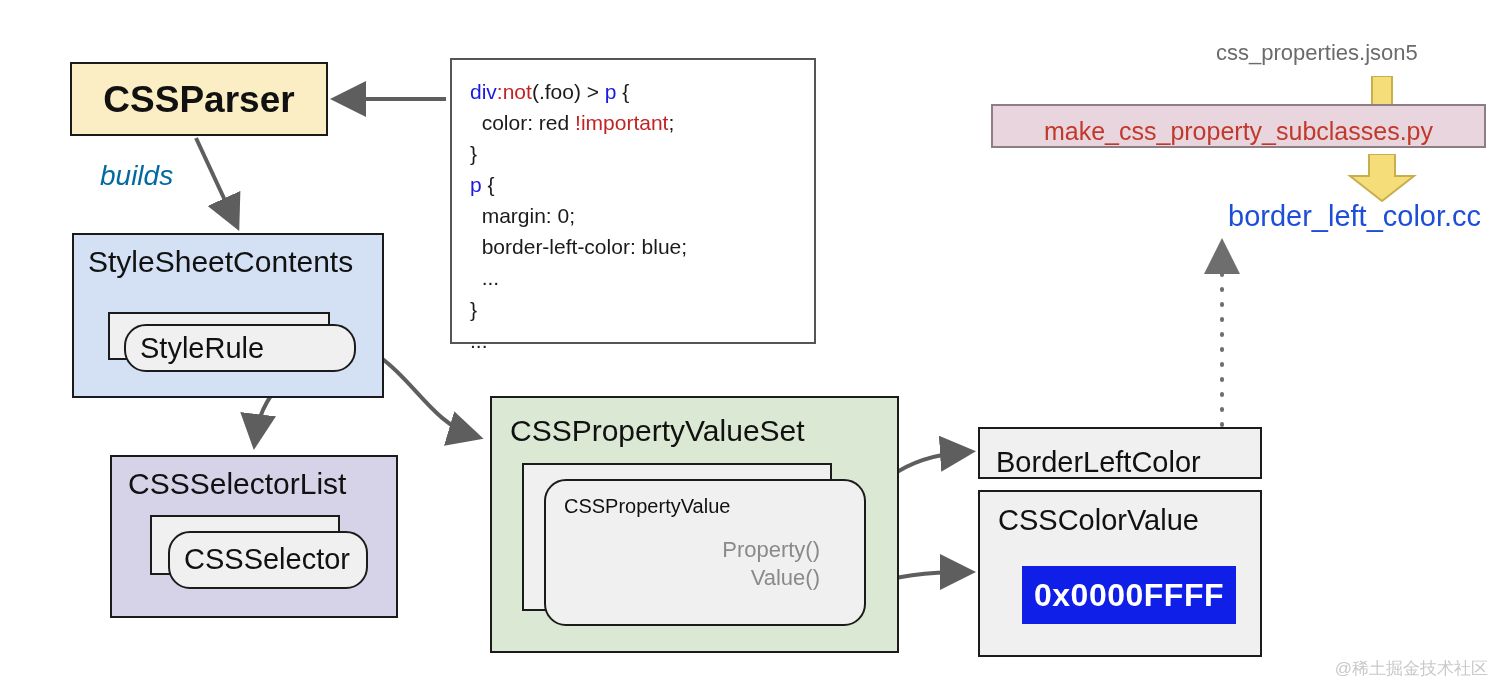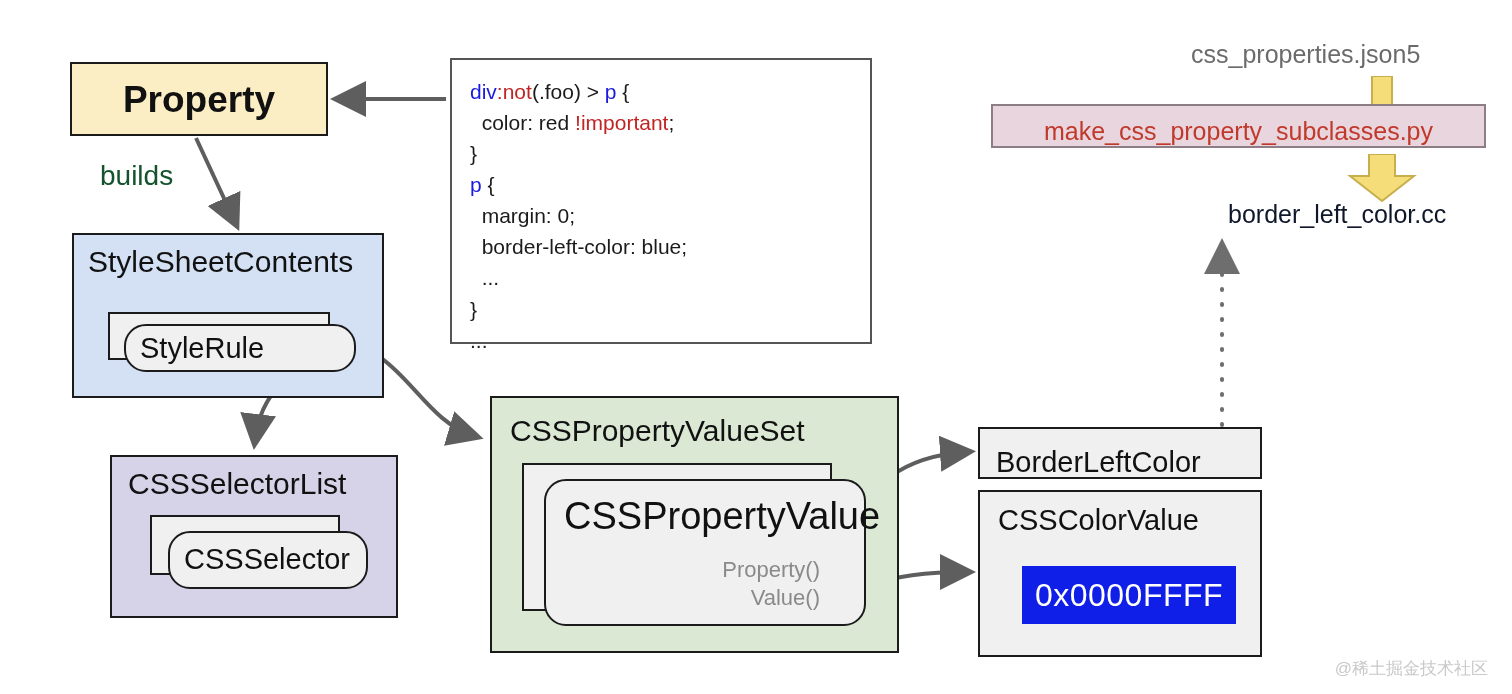--- a/index.html
+++ b/index.html
@@ -39,21 +39,22 @@
     align-items: center;
     justify-content: center;
   }
   #css-parser .boxtitle { font-size: 37px; font-weight: bold; }
 
   
   #builds-label {
     position: absolute;
     left: 100px; top: 160px;
     font-size: 28px;
-    color: #14532d;
+    font-style: italic;
+    color: #0369a1;
   }
 
   
   #sheet-contents {
     left: 72px; top: 233px; width: 312px; height: 165px;
     background: #d4e1f5;
   }
   #sheet-contents .boxtitle { margin: 12px 0 0 14px; }
 
   
@@ -100,34 +101,34 @@
   
   #cssselector-stack { left: 150px; top: 515px; width: 225px; height: 76px; }
   #cssselector-stack .card-back  { left: 0;  top: 0;  width: 190px; height: 60px; }
   #cssselector-stack .card-front { left: 18px; top: 16px; width: 200px; height: 58px; }
   #cssselector-stack .card-label { margin: 10px 0 0 14px; }
 
   
   #cpv-stack { left: 522px; top: 463px; width: 348px; height: 163px; }
   #cpv-stack .card-back  { left: 0;  top: 0;  width: 310px; height: 148px; }
   #cpv-stack .card-front { left: 22px; top: 16px; width: 322px; height: 147px; }
-  #cpv-stack .card-label { margin: 14px 0 0 18px; font-size: 38px; }
+  #cpv-stack .card-label { margin: 14px 0 0 18px; font-size: 20px; }
   .accessors {
     margin-top: 18px;
     margin-right: 44px;
     text-align: right;
     color: #8a8a8a;
     font-size: 22px;
     line-height: 1.28;
   }
 
   
   #code-block {
     position: absolute;
-    left: 450px; top: 58px; width: 422px; height: 286px;
+    left: 450px; top: 58px; width: 366px; height: 286px;
     box-sizing: border-box;
     border: 2px solid #555;
     background: #ffffff;
     padding: 16px 0 0 18px;
   }
   #code-block pre {
     margin: 0;
     font-family: "Liberation Sans", sans-serif;
     font-size: 21px;
     line-height: 1.48;
@@ -154,47 +155,48 @@
   #color-swatch {
     position: absolute;
     left: 1022px; top: 566px; width: 214px; height: 58px;
     background: #0f1fe8;
     display: flex;
     align-items: center;
     justify-content: center;
     color: #ffffff;
     font-size: 32px;
     letter-spacing: 0.5px;
+    font-weight: bold;
   }
 
   
   #json5-label {
     position: absolute;
-    left: 1191px; top: 40px;
-    font-size: 25px;
+    left: 1216px; top: 40px;
+    font-size: 22px;
     color: #6b6b6b;
     white-space: nowrap;
   }
   #py-script {
     position: absolute;
     left: 991px; top: 104px; width: 495px; height: 44px;
     box-sizing: border-box;
     border: 2px solid #8d7d84;
     background: #e8d5de;
     display: flex;
     align-items: flex-end;
     justify-content: center;
     color: #c0392b;
     font-size: 25px;
   }
   #cc-label {
     position: absolute;
     left: 1228px; top: 200px;
-    font-size: 25px;
-    color: #0f172a;
+    font-size: 29px;
+    color: #1d4ed8;
     white-space: nowrap;
   }
   .fat-arrow {
     position: absolute;
     fill: #f5dd7a;
     stroke: #c9ae4d;
     stroke-width: 2;
   }
 
   
@@ -255,21 +257,21 @@
     <circle class="conn-dot" cx="786" cy="564" r="9"></circle>
     <path class="conn" d="M795,564 C860,556 845,460 966,452" marker-end="url(#ah)"></path>
 
     <circle class="conn-dot" cx="786" cy="591" r="9"></circle>
     <path class="conn" d="M795,591 C870,591 880,572 966,572" marker-end="url(#ah)"></path>
 
     <path class="conn-dotted" d="M1222,425 L1222,250" marker-end="url(#ahd)"></path>
   </svg>
 
   <div class="box" id="css-parser">
-    <span class="boxtitle">Property</span>
+    <span class="boxtitle">CSSParser</span>
   </div>
 
   <div id="builds-label">builds</div>
 
   <div id="code-block">
     <pre><span class="tok-sel">div</span><span class="tok-pseu">:not</span><span>(.foo) &gt; </span><span class="tok-sel">p</span><span> {</span>
 <span>  color: red </span><span class="tok-imp">!important</span><span>;</span>
 <span>}</span>
 <span class="tok-sel">p</span><span> {</span>
 <span>  margin: 0;</span>

